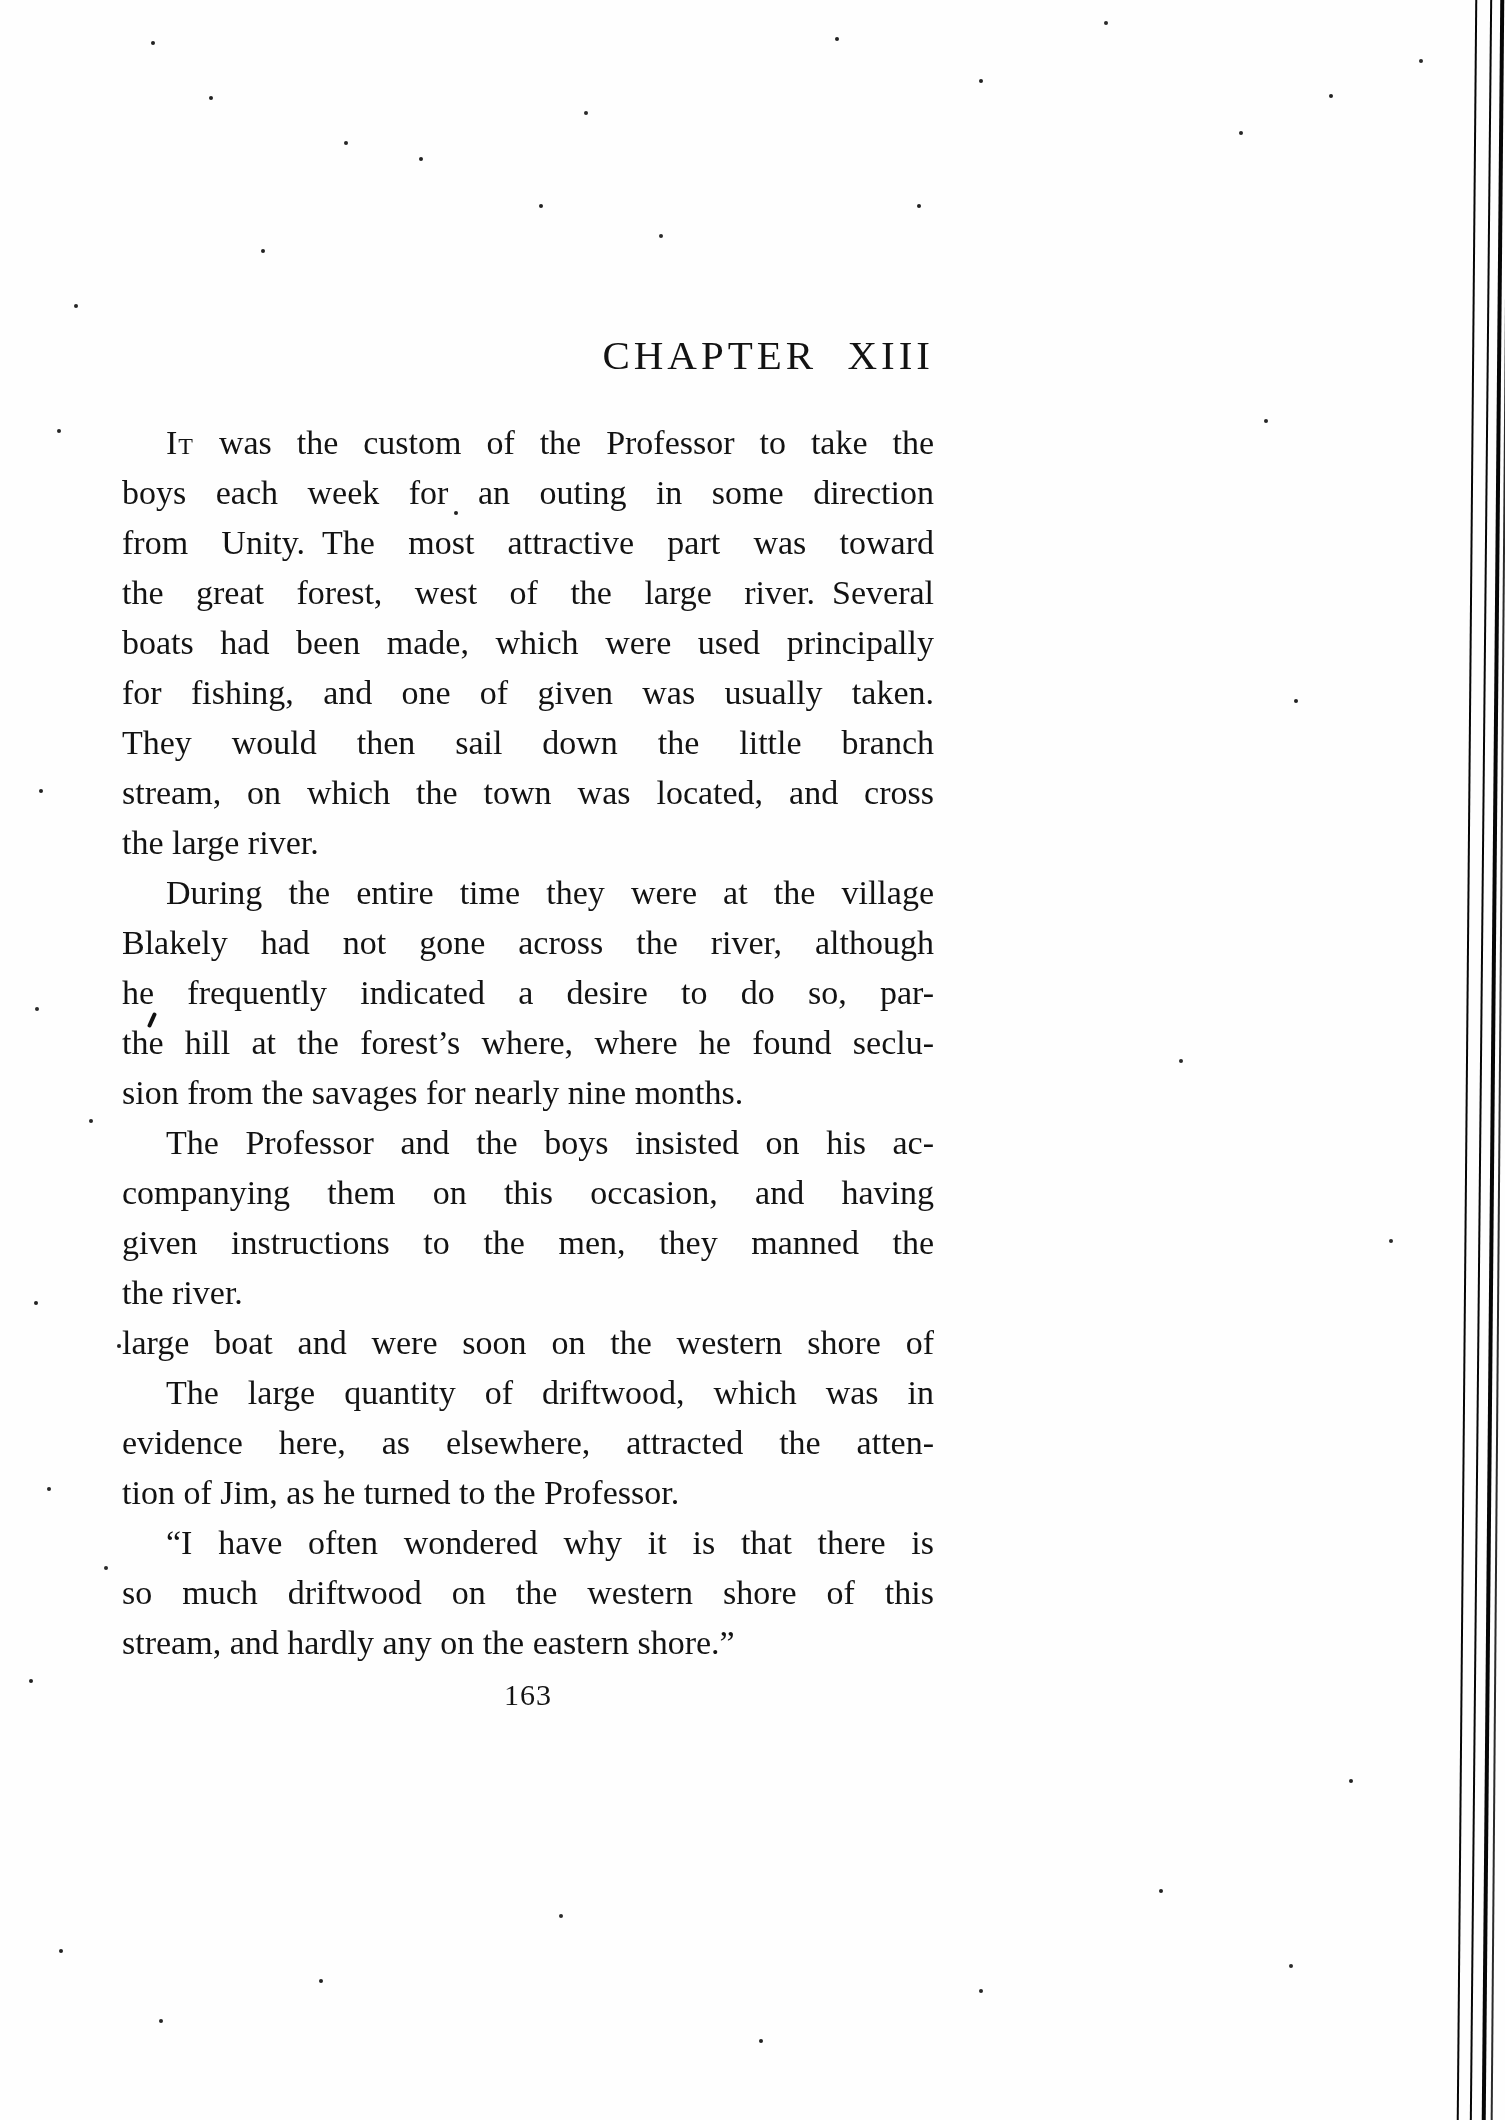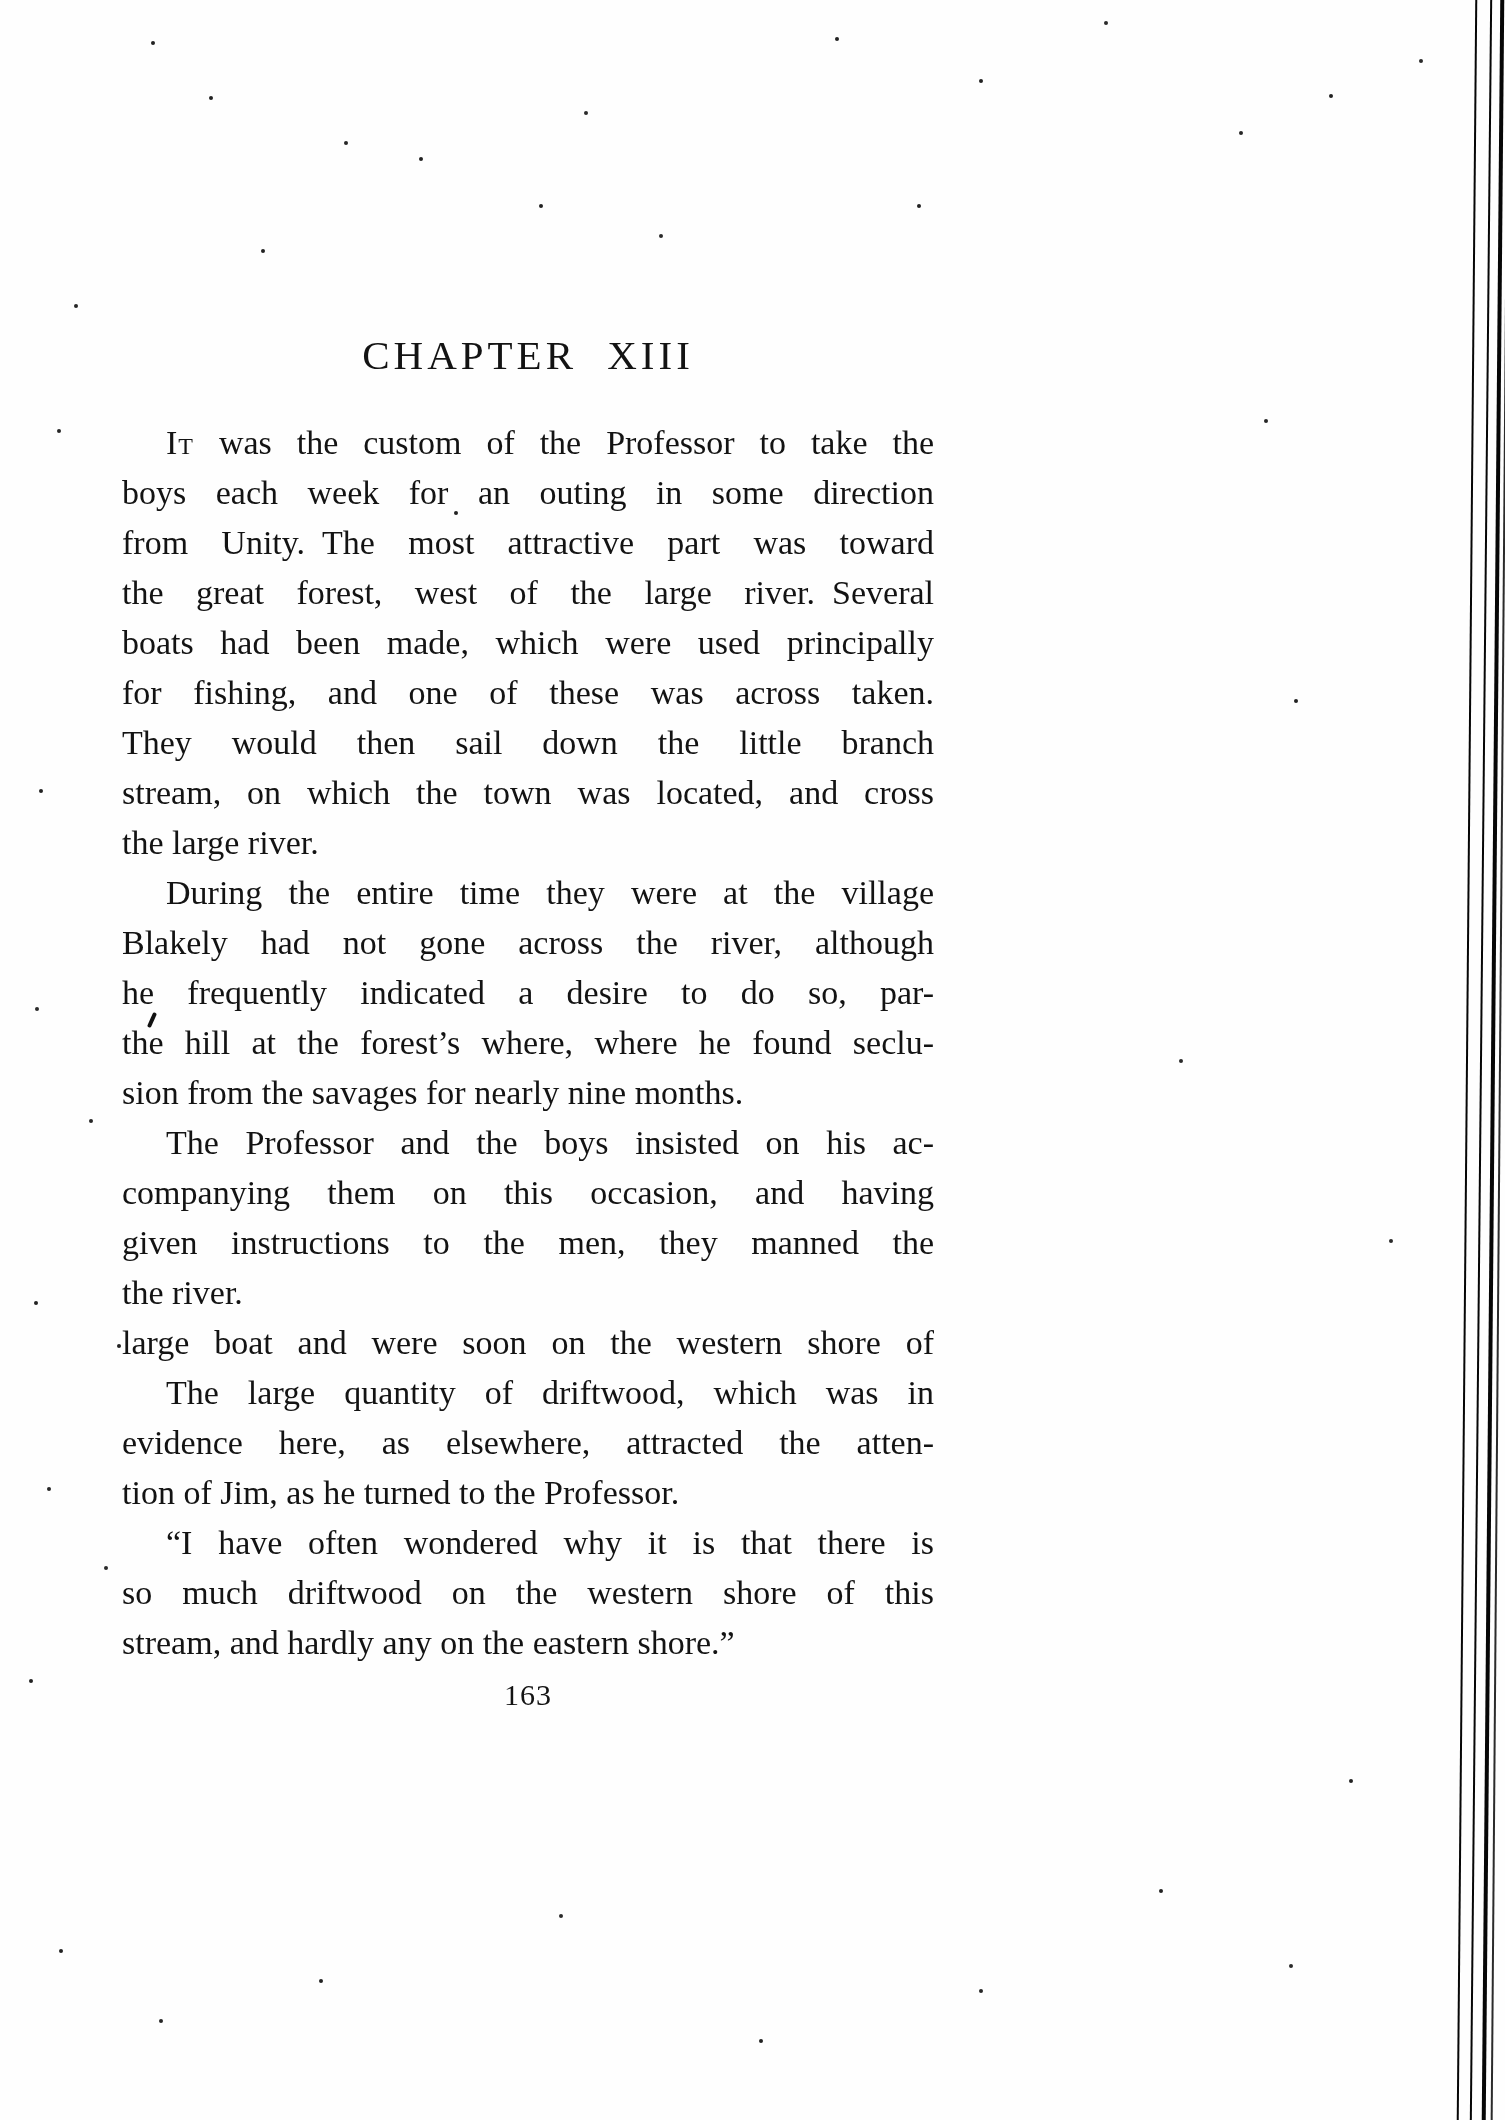--- a/index.html
+++ b/index.html
@@ -15,21 +15,21 @@
     position:absolute;
     left:122px;top:332px;
     width:812px;
   }
   .heading{
     margin:0;
     font-size:41px;
     font-weight:normal;
     letter-spacing:4px;
     word-spacing:16px;
-    text-align:center;
+    text-align:right;
     line-height:46px;
   }
   .subtitle{
     margin-top:54px;
     font-size:27px;
     letter-spacing:1.5px;
     line-height:49px;
   }
   .sub-line-1{text-align:justify;text-align-last:justify;}
   .sub-line-2{text-align:center;word-spacing:10px;}
@@ -102,21 +102,21 @@
     <h1 class="heading">CHAPTER XIII</h1>
 
 
     <div class="bodytext">
       <div>
           <div class="line indent"><span class="lead">It</span> was the custom of the Professor to take the</div>
           <div class="line">boys each week for an outing in some direction</div>
           <div class="line">from Unity. The most attractive part was toward</div>
           <div class="line">the great forest, west of the large river. Several</div>
           <div class="line">boats had been made, which were used principally</div>
-          <div class="line">for fishing, and one of these was across taken.</div>
+          <div class="line">for fishing, and one of given was usually taken.</div>
           <div class="line">They would then sail down the little branch</div>
           <div class="line">stream, on which the town was located, and cross</div>
           <div class="line last">the large river.</div>
         </div>
       <div>
           <div class="line indent">During the entire time they were at the village</div>
           <div class="line">Blakely had not gone across the river, although</div>
           <div class="line">he frequently indicated a desire to do so, par-</div>
           <div class="line">the hill at the forest’s where, where he found seclu-</div>
           <div class="line last">sion from the savages for nearly nine months.</div>

